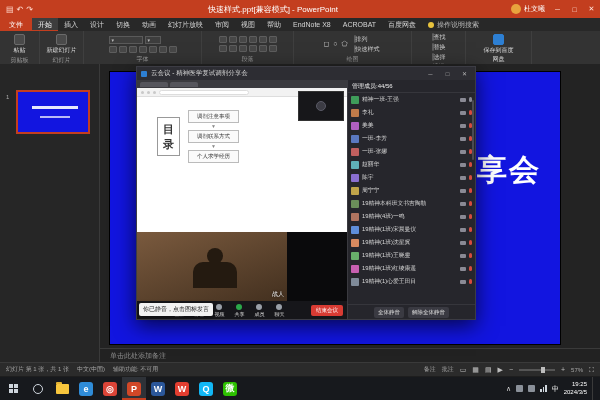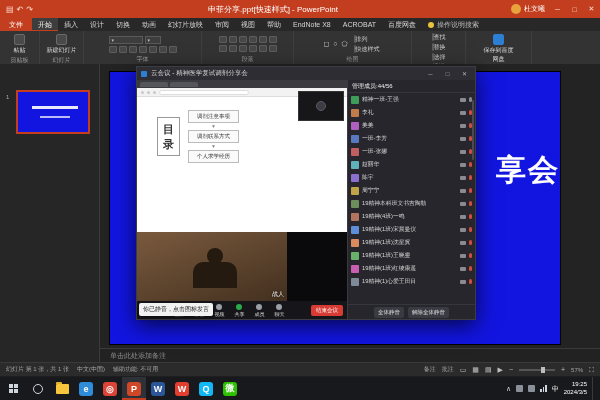--- a/index.html
+++ b/index.html
@@ -41,21 +41,21 @@
   .shape-glyphs{font-size:7px;color:#cfcfcf;letter-spacing:1px;}
 
   
   .workspace{position:absolute;left:0;top:64px;width:600px;height:284px;background:#232323;}
   .thumb-panel{position:absolute;left:0;top:0;width:100px;height:298px;background:#262626;border-right:1px solid #3a3a3a;}
   .thumb-num{position:absolute;left:6px;top:30px;font-size:6px;color:#aaa;}
   .thumb{position:absolute;left:16px;top:26px;width:74px;height:44px;background:#1215E0;border:2px solid #C33E1F;}
   .thumb .l1{position:absolute;left:14px;top:14px;width:46px;height:3px;background:rgba(255,255,255,.9);}
   .thumb .l2{position:absolute;left:22px;top:24px;width:30px;height:2px;background:rgba(255,255,255,.7);}
   .slide{position:absolute;left:110px;top:8px;width:450px;height:272px;background:#1215E0;box-shadow:0 0 0 1px #000;}
-  .slide-title{position:absolute;right:0;top:78px;font-size:30px;font-weight:bold;color:#fff;letter-spacing:2px;}
+  .slide-title{position:absolute;right:19px;top:78px;font-size:30px;font-weight:bold;color:#fff;letter-spacing:2px;}
   .slide-date{position:absolute;left:0;right:0;top:232px;text-align:center;font-size:13px;color:#fff;}
 
   .notes{position:absolute;left:100px;top:348px;width:500px;height:14px;background:#222;border-top:1px solid #3a3a3a;font-size:7px;color:#8f8f8f;display:flex;align-items:center;padding-left:10px;}
 
   
   .statusbar{position:absolute;left:0;top:362px;width:600px;height:14px;background:#2b2b2b;border-top:1px solid #3a3a3a;display:flex;align-items:center;font-size:6px;color:#a5a5a5;padding:0 6px;gap:8px;}
   .sb-right{margin-left:auto;display:flex;align-items:center;gap:6px;}
   .viewico{font-size:7px;color:#bdbdbd;}
   .zoom-track{width:36px;height:2px;background:#555;position:relative;}
   .zoom-thumb{position:absolute;left:60%;top:-2px;width:4px;height:6px;background:#bdbdbd;}
@@ -139,21 +139,21 @@
 <body>
 
 <div class="screen">
 
   <div class="titlebar">
     <div class="qa-wrap">
         <span class="qa-btn" title="保存">▤</span>
         <span class="qa-btn" title="撤销">↶</span>
         <span class="qa-btn" title="恢复">↷</span>
       </div>
-    <div class="tb-title">申菲分享.ppt[快速样式] - PowerPoint</div>
+    <div class="tb-title">快速样式.ppt[兼容模式] - PowerPoint</div>
     <div class="tb-user">
       <span class="tb-avatar"></span>
       <span>杜文曦</span>
     </div>
     <span class="win-btn">─</span>
     <span class="win-btn">□</span>
     <span class="win-btn close">✕</span>
   </div>
 
   <div class="tabsbar">

